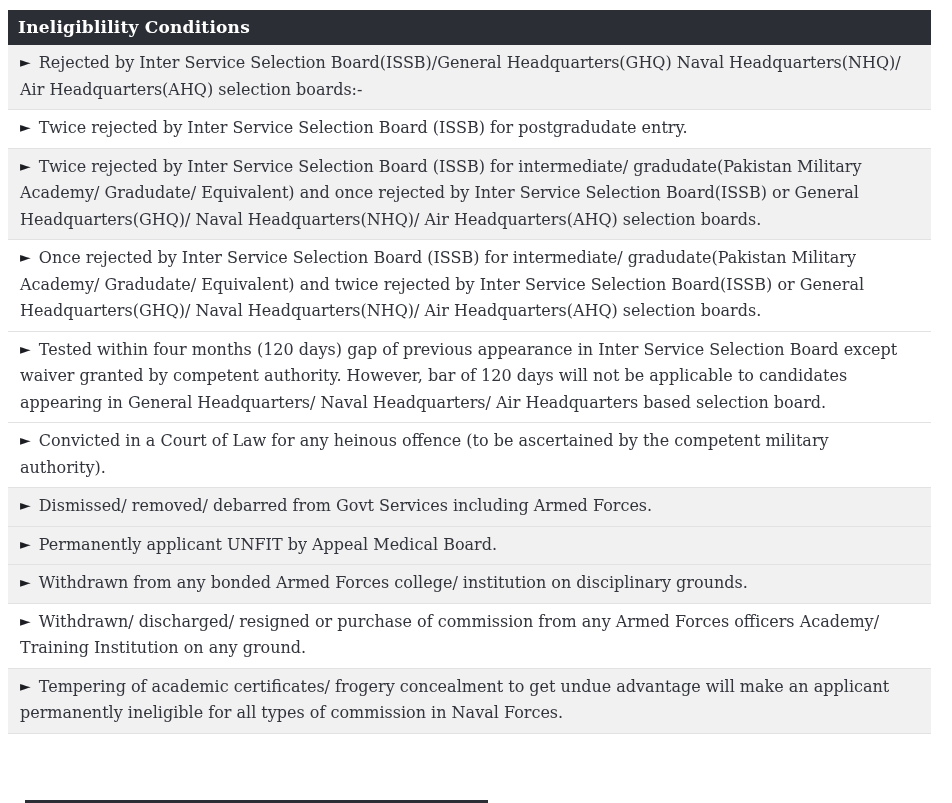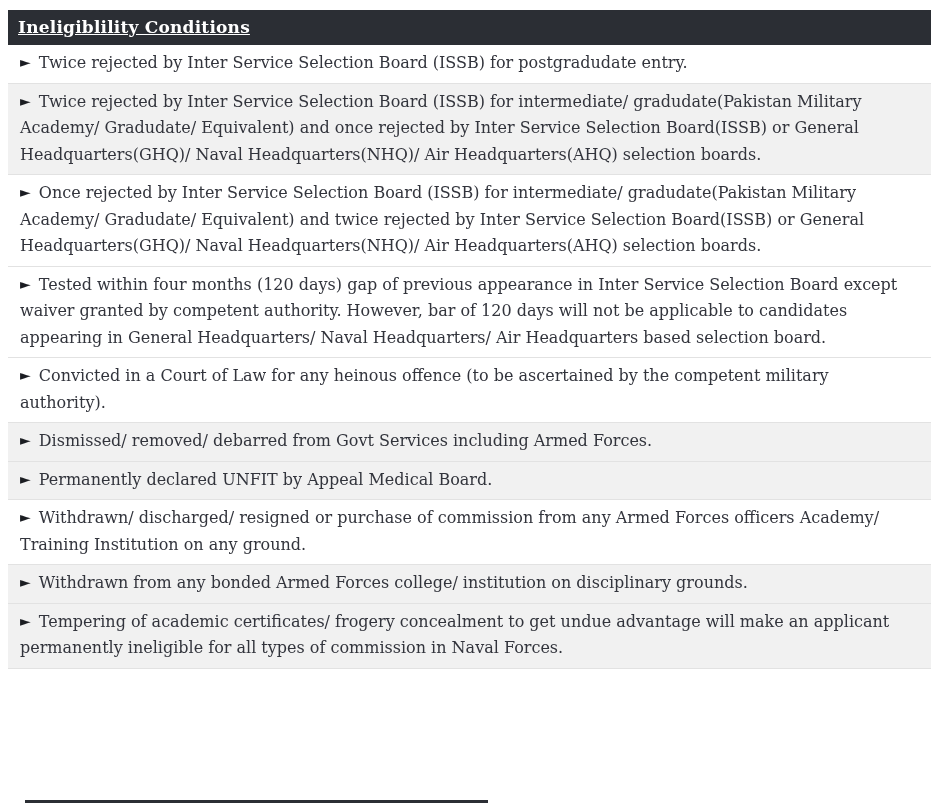--- a/index.html
+++ b/index.html
@@ -20,21 +20,20 @@
     left: 8px;
     width: 923px;
   }
   .section-header {
     background: #2b2e34;
     color: #ffffff;
     font-size: 17px;
     font-weight: bold;
     padding: 7px 10px 8px 10px;
     letter-spacing: 0.2px;
-    text-decoration: underline;
   }
   .rows {
     border-bottom: 0;
   }
   .row {
     background: #ffffff;
     color: #32343c;
     font-size: 16px;
     line-height: 26.5px;
     padding: 5px 12px 6px 12px;
@@ -60,26 +59,27 @@
   }
 </style>
 </head>
 <body>
 
 <div class="container">
   <div class="section-header">
     <span>Ineligiblility Conditions</span>
   </div>
   <div class="rows">
+      <div class="row alt"><span class="arrow">►</span><span>Rejected by Inter Service Selection Board(ISSB)/General Headquarters(GHQ) Naval Headquarters(NHQ)/ Air Headquarters(AHQ) selection boards:-</span></div>
       <div class="row"><span class="arrow">►</span><span>Twice rejected by Inter Service Selection Board (ISSB) for postgradudate entry.</span></div>
       <div class="row alt"><span class="arrow">►</span><span>Twice rejected by Inter Service Selection Board (ISSB) for intermediate/ gradudate(Pakistan Military Academy/ Gradudate/ Equivalent) and once rejected by Inter Service Selection Board(ISSB) or General Headquarters(GHQ)/ Naval Headquarters(NHQ)/ Air Headquarters(AHQ) selection boards.</span></div>
       <div class="row"><span class="arrow">►</span><span>Once rejected by Inter Service Selection Board (ISSB) for intermediate/ gradudate(Pakistan Military Academy/ Gradudate/ Equivalent) and twice rejected by Inter Service Selection Board(ISSB) or General Headquarters(GHQ)/ Naval Headquarters(NHQ)/ Air Headquarters(AHQ) selection boards.</span></div>
       <div class="row"><span class="arrow">►</span><span>Tested within four months (120 days) gap of previous appearance in Inter Service Selection Board except waiver granted by competent authority. However, bar of 120 days will not be applicable to candidates appearing in General Headquarters/ Naval Headquarters/ Air Headquarters based selection board.</span></div>
       <div class="row"><span class="arrow">►</span><span>Convicted in a Court of Law for any heinous offence (to be ascertained by the competent military authority).</span></div>
       <div class="row alt"><span class="arrow">►</span><span>Dismissed/ removed/ debarred from Govt Services including Armed Forces.</span></div>
-      <div class="row alt"><span class="arrow">►</span><span>Permanently declared UNFIT by Appeal Medical Board.</span></div>
+      <div class="row alt"><span class="arrow">►</span><span>Permanently applicant UNFIT by Appeal Medical Board.</span></div>
+      <div class="row alt"><span class="arrow">►</span><span>Withdrawn from any bonded Armed Forces college/ institution on disciplinary grounds.</span></div>
       <div class="row"><span class="arrow">►</span><span>Withdrawn/ discharged/ resigned or purchase of commission from any Armed Forces officers Academy/ Training Institution on any ground.</span></div>
-      <div class="row alt"><span class="arrow">►</span><span>Withdrawn from any bonded Armed Forces college/ institution on disciplinary grounds.</span></div>
       <div class="row alt"><span class="arrow">►</span><span>Tempering of academic certificates/ frogery concealment to get undue advantage will make an applicant permanently ineligible for all types of commission in Naval Forces.</span></div>
     </div>
 </div>
 
 <div class="partial-bar"></div>
 
 </body></html>

